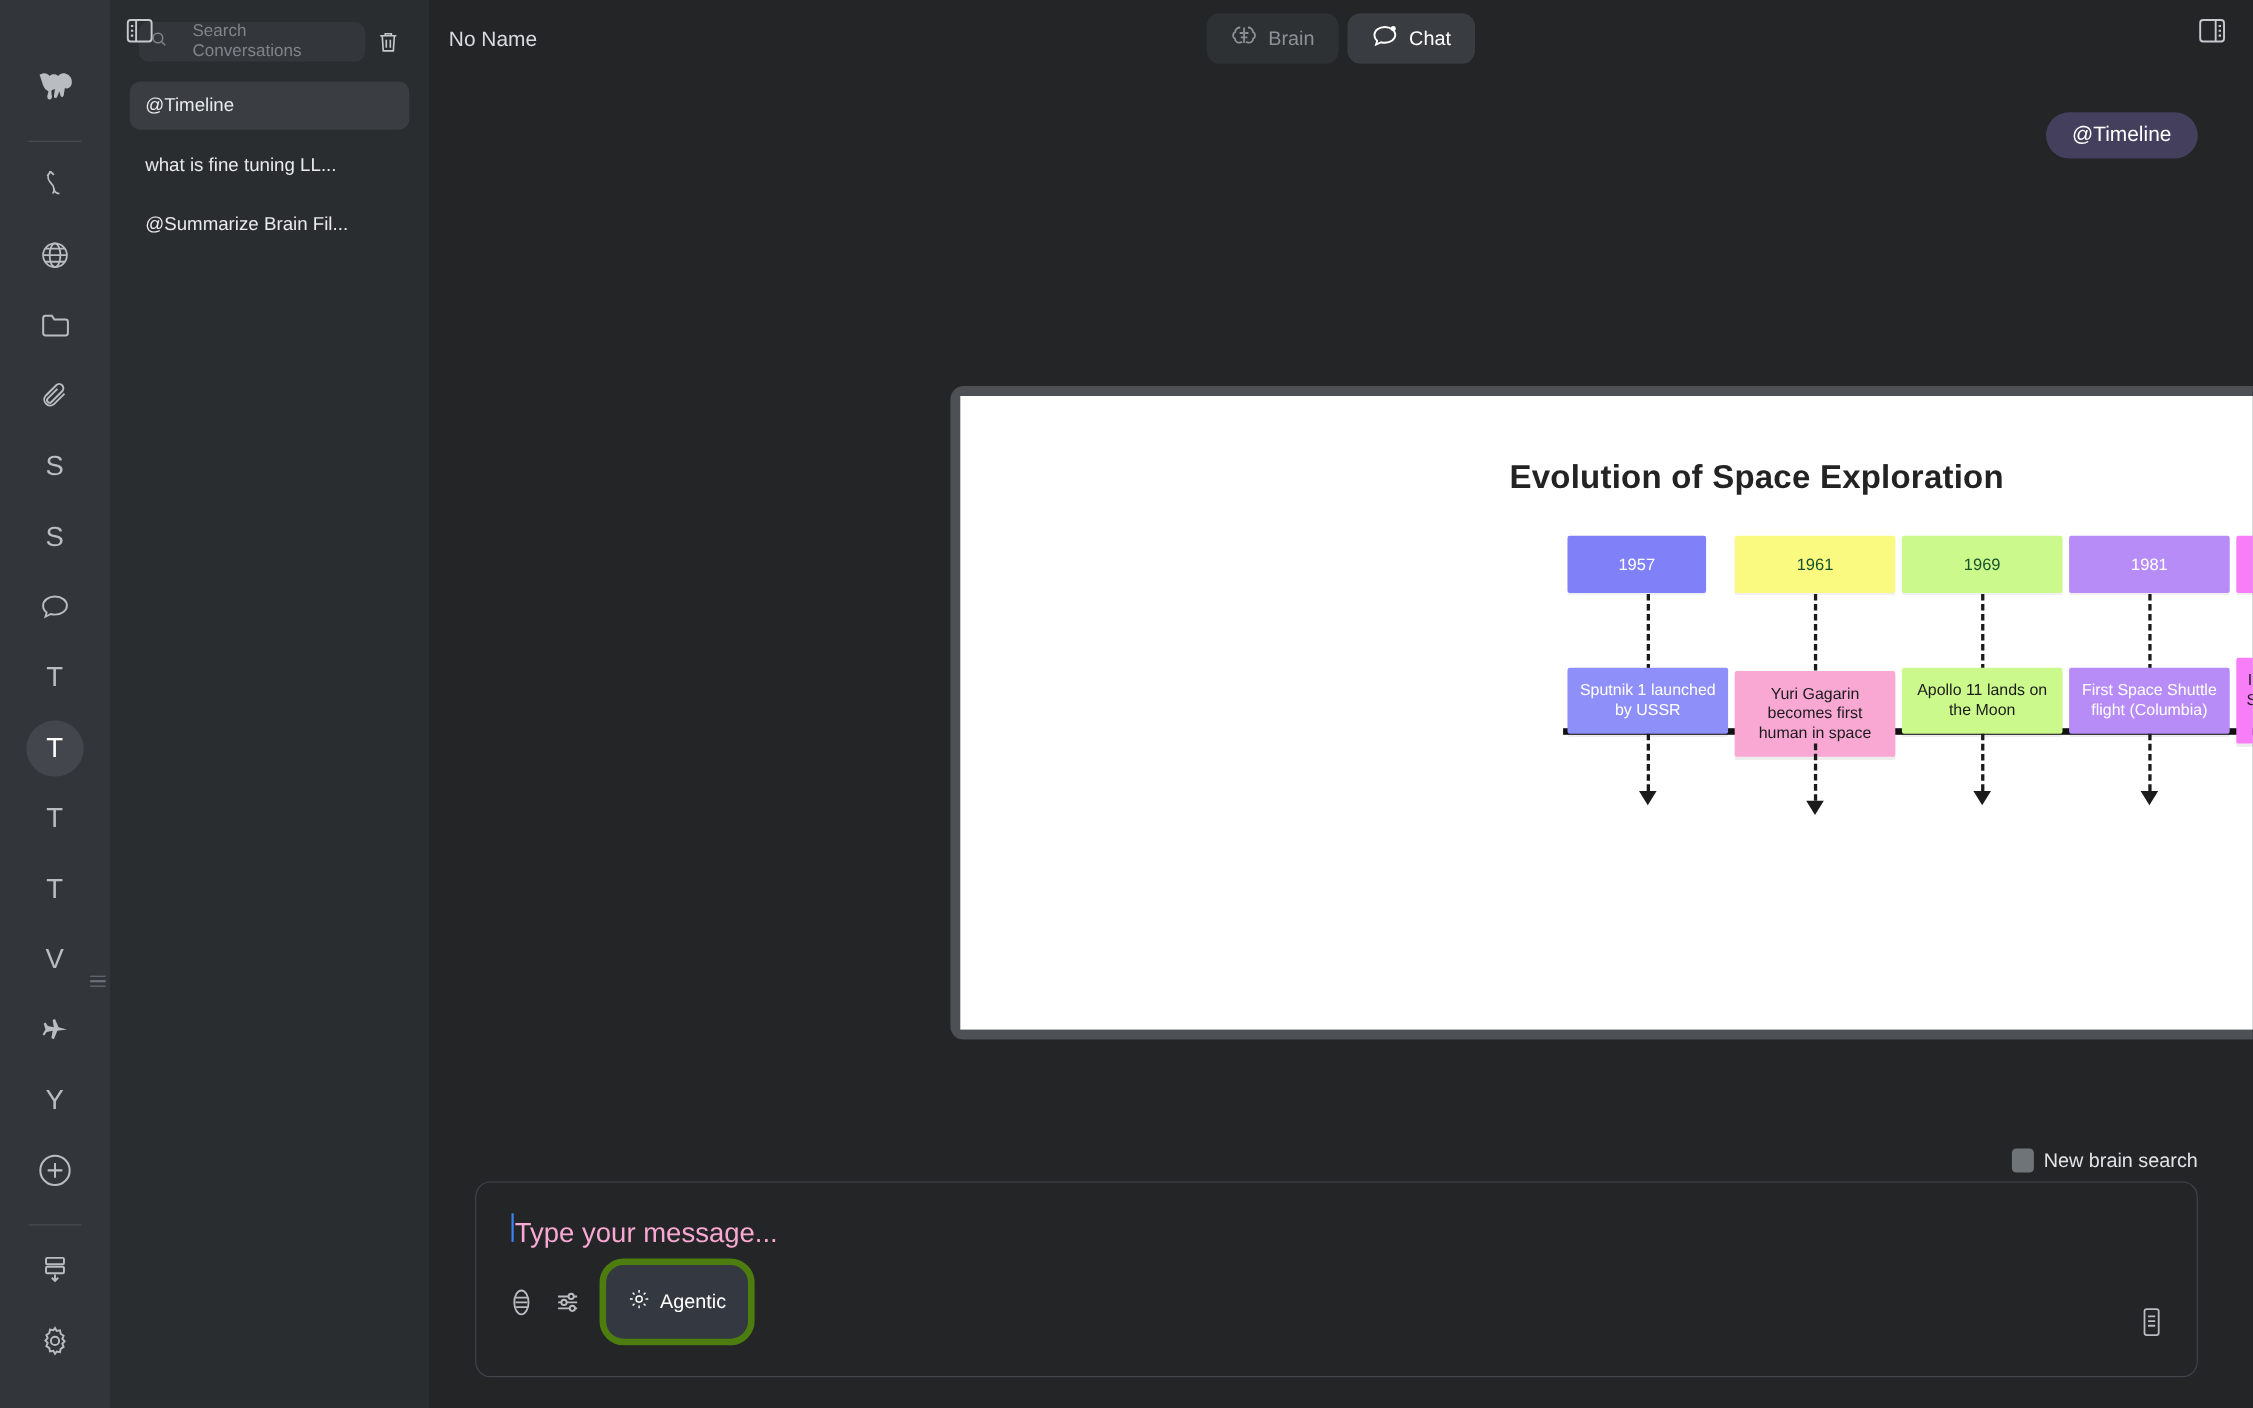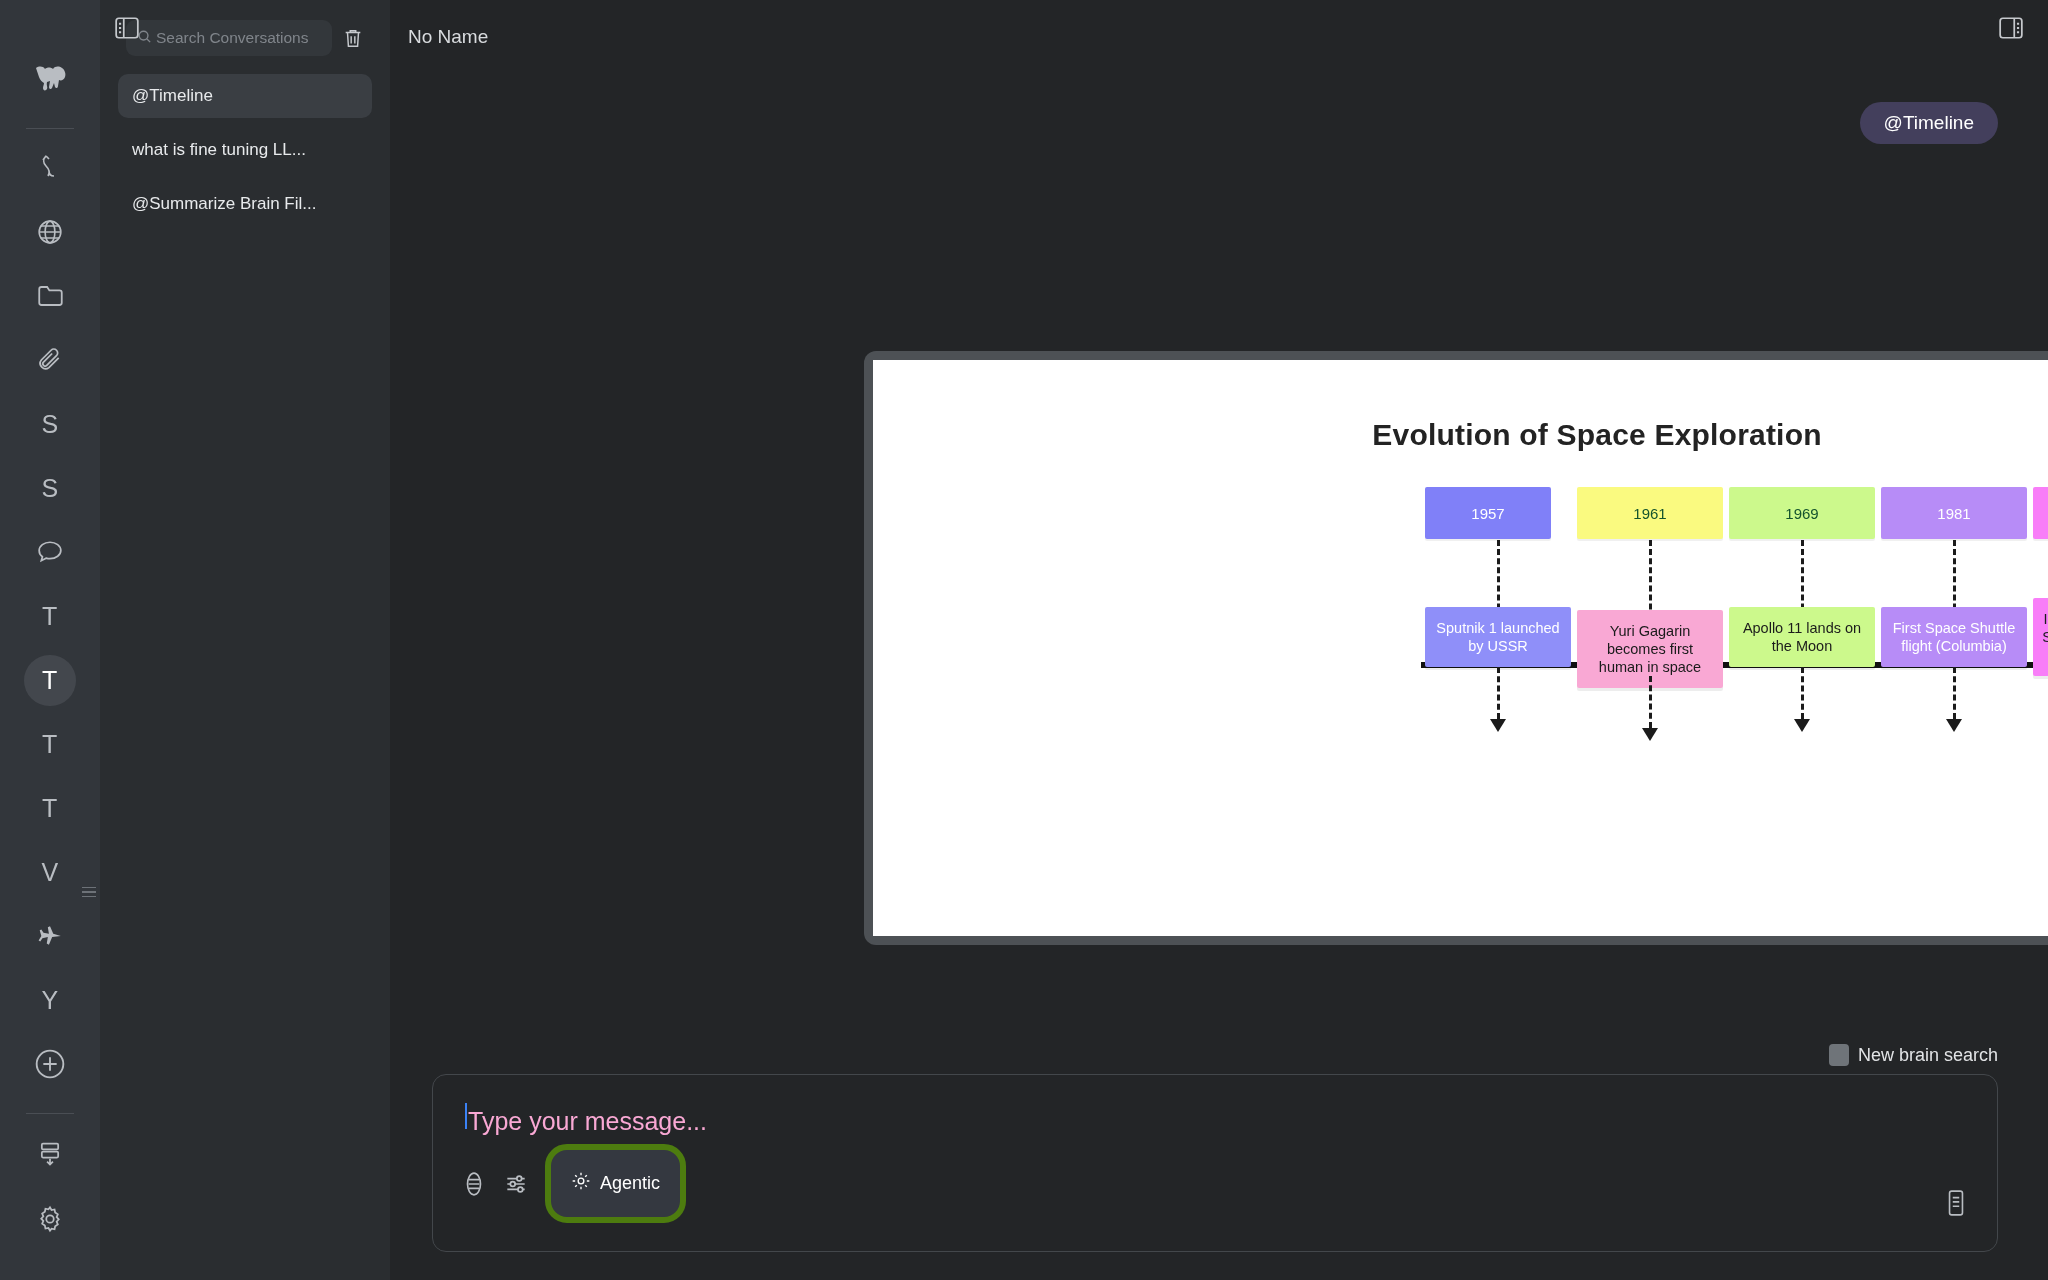--- a/index.html
+++ b/index.html
@@ -46,21 +46,21 @@
   }
   .conv-head {
     display: flex; align-items: center; justify-content: space-between;
     padding: 78px 10px 0 10px;
   }
   .conv-title { color: #e6e8ea; font-size: 18px; }
   .icon-btn { color: #c6c9cd; cursor: pointer; display:flex; }
   .search-row { display: flex; align-items: center; gap: 10px; padding: 20px 8px 0 8px; }
   .search-box {
     flex: 1 1 auto; height: 36px; background: #33373b; border-radius: 9px;
-    display: flex; align-items: center; gap: 4px; padding: 0 11px;
+    display: flex; align-items: center; gap: 23px; padding: 0 11px;
   }
   .search-box .ph { color: #80858b; font-size: 15.5px; }
   .conv-list { padding: 18px 0 0 0; }
   .conv-item {
     height: 44px; display:flex; align-items:center;
     padding: 0 14px; border-radius: 10px;
     color: #e8eaec; font-size: 17px;
     margin-bottom: 10px;
     white-space: nowrap; overflow: hidden;
   }
@@ -278,20 +278,41 @@
       <div class="conv-item">
         <span>@Summarize Brain Fil...</span>
       </div>
     </div>
   </div>
 
   <div class="main">
     <div class="topbar">
       <div class="topbar-title">No Name</div>
 
+      <div class="seg">
+        <div class="seg-btn">
+          <span>
+            <svg width="24" height="22" viewBox="0 0 24 22" fill="none" stroke="currentColor" stroke-width="1.6">
+              <path d="M8.5 3C6 3 4 4.7 4 7c-1.3.6-2 1.8-2 3.2 0 1.3.7 2.4 1.8 3 0 2 1.7 3.6 4 3.6 1 0 1.8-.3 2.4-.8"></path>
+              <path d="M15.5 3C18 3 20 4.7 20 7c1.3.6 2 1.8 2 3.2 0 1.3-.7 2.4-1.8 3 0 2-1.7 3.6-4 3.6-1 0-1.8-.3-2.4-.8"></path>
+              <path d="M12 3v14M8 8h3M13 8h3M9 12h3M13 12h2"></path>
+            </svg>
+          </span>
+          <span>Brain</span>
+        </div>
+        <div class="seg-btn on">
+          <span>
+            <svg width="24" height="22" viewBox="0 0 24 22" fill="none" stroke="currentColor" stroke-width="1.7">
+              <path d="M12 2.5c5.2 0 9.5 3.2 9.5 7.2s-4.3 7.2-9.5 7.2c-1.2 0-2.4-.2-3.4-.5L4 18.5l1-3.4C3.2 13.7 2.5 12 2.5 9.7c0-4 4.3-7.2 9.5-7.2z"></path>
+              <circle cx="19.6" cy="4" r="2.3" fill="currentColor" stroke="none"></circle>
+            </svg>
+          </span>
+          <span>Chat</span>
+        </div>
+      </div>
 
       <div class="panel-toggle-right">
         <svg width="26" height="24" viewBox="0 0 24 22" fill="none" stroke="currentColor" stroke-width="1.6">
           <rect x="2" y="2" width="20" height="18" rx="2.5"></rect>
             <path d="M15 2v18"></path>
           <path d="M17.5 7h2M17.5 11h2M17.5 15h2" stroke-width="1.8"></path>
         </svg>
       </div>
     </div>
 

